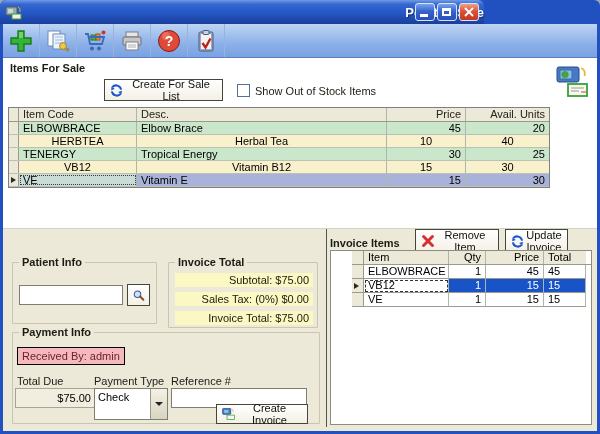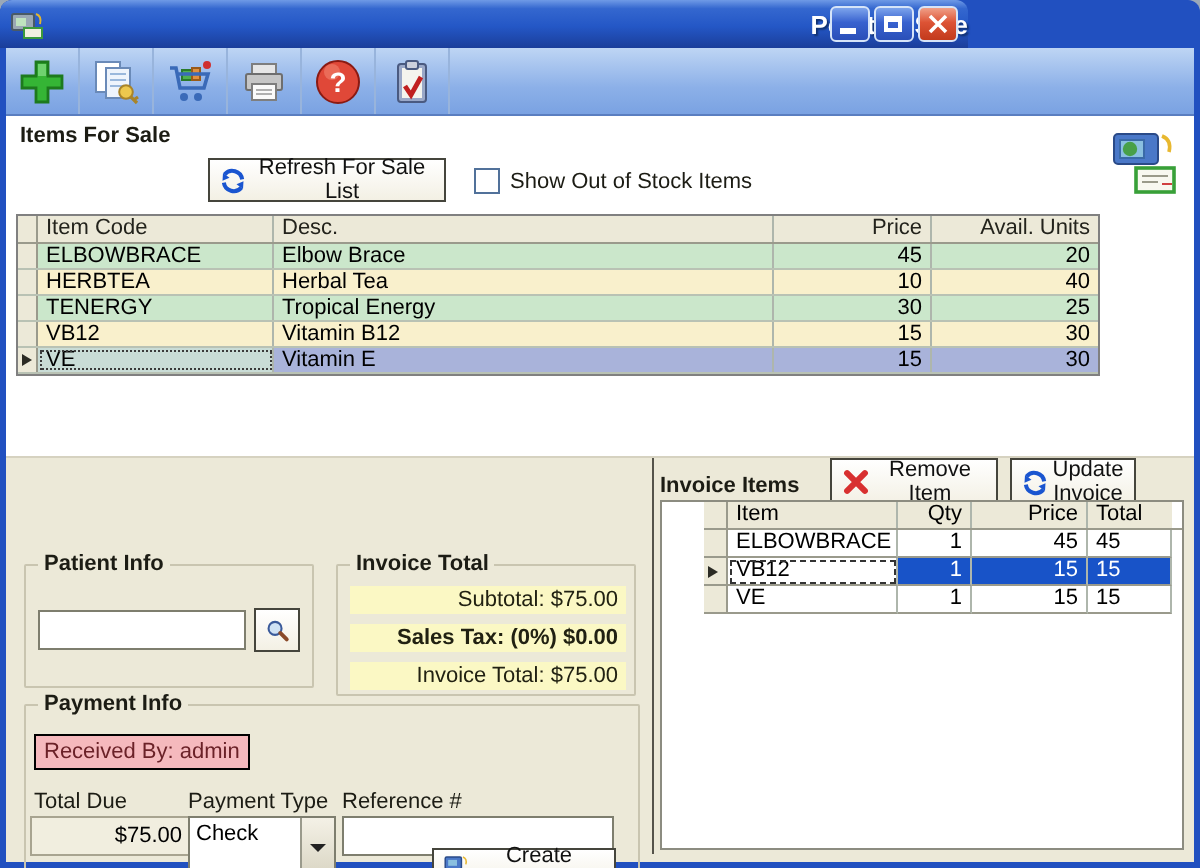--- a/index.html
+++ b/index.html
@@ -34,28 +34,28 @@
   
   .grid1{position:absolute;left:8px;top:107px;width:542px;border:1px solid #808080;font-size:11px;background:#fff;}
   .g1head,.g1row{display:flex;}
   .g1head{height:14px;background:#ece9d8;border-bottom:1px solid #9a9a8c;}
   .g1head .gc{color:#23231c;}
   .g1row{height:13px;border-bottom:1px solid #b9c2b4;}
   .gc{display:block;overflow:hidden;white-space:nowrap;border-right:1px solid #aeb6ac;
       padding:0 4px;line-height:12px;height:100%;}
   .gsel{width:10px;background:#ece9d8;border-right:1px solid #9a9a8c;position:relative;}
   .c-code{width:118px;} .c-desc{width:250px;} .c-price{width:79px;text-align:right;} .c-units{width:83px;text-align:right;border-right:none;}
-  .g1green .gc{background:#cbe7cb;} .g1cream .gc{background:#f9f0cc;}
+  .g1green .gc{background:#cbe7cb;} .g1cream .gc{background:#f9f0cc;text-align:center;}
   .g1sel .gc{background:#a9b3da;}
   .g1sel .c-code{background:#c9dcd6;outline:1px dotted #3a3a3a;outline-offset:-2px;}
   .arrow{position:absolute;left:2px;top:50%;margin-top:-3px;width:0;height:0;
     border-left:5px solid #2b2b24;border-top:3px solid transparent;border-bottom:3px solid transparent;}
   
   .bottom{position:absolute;left:3px;top:228px;width:594px;height:203px;background:#ece9d8;border-top:1px solid #d6d2c0;}
-  .gbox{position:absolute;border:1px solid #c9c5b0;border-radius:1px;margin-top:20px;}
+  .gbox{position:absolute;border:1px solid #c9c5b0;border-radius:1px;}
   .gbox .gb-label{position:absolute;top:-7px;left:6px;background:#ece9d8;padding:0 3px;
     font-size:11px;font-weight:bold;color:#1c1c14;}
   .txt{background:#fff;border:1px solid #7e7e6e;font-size:11px;padding:0 3px;}
   .ybar{position:absolute;height:14px;background:#fbf8c4;font-size:11px;color:#212112;
     text-align:right;line-height:14px;padding-right:4px;}
   .divider{position:absolute;background:#55534a;}
   
   .grid2{position:absolute;left:330px;top:250px;width:262px;height:175px;background:#fff;border:1px solid #8c8c80;font-size:11px;padding-left:21px;}
   .g2head,.g2row{display:flex;}
   .g2head{height:14px;border-bottom:1px solid #9a9a8c;}
@@ -163,21 +163,21 @@
   <div class="sec-title" style="left:10px;top:62px;">Items For Sale</div>
 
 
   <button class="btn" style="position:absolute;left:104px;top:79px;width:119px;height:22px;">
     <svg width="15" height="15" viewBox="0 0 18 18">
       <path d="M3.5 10a6 6 0 0 0 10.5 3" fill="none" stroke="#1a55d0" stroke-width="2.4"></path>
       <path d="M14.5 8a6 6 0 0 0-10.5-3" fill="none" stroke="#1a55d0" stroke-width="2.4"></path>
       <path d="M15 13.8l.3-4.6-4.2 1.7z" fill="#1a55d0"></path>
       <path d="M3 4.2l-.3 4.6 4.2-1.7z" fill="#1a55d0"></path>
     </svg>
-    <span class="lbl">Refresh For Sale List</span>
+    <span class="lbl">Create For Sale List</span>
   </button>
 
   <span class="chk" style="left:237px;top:84px;"></span>
   <span class="small-label" style="left:255px;top:85px;">Show Out of Stock Items</span>
 
   <svg style="position:absolute;left:552px;top:61px;" width="40" height="40" viewBox="0 0 40 40">
     <rect x="5" y="6" width="22" height="15" rx="2" fill="#4a78c8" stroke="#2a4a88"></rect>
     <rect x="8" y="9" width="12" height="9" fill="#8ac0e0" stroke="#3a6aa8"></rect>
     <circle cx="13" cy="13.5" r="3.6" fill="#48a048"></circle>
     <path d="M29 7q5 2 3.5 8" stroke="#e8b830" fill="none" stroke-width="1.8"></path>
@@ -243,21 +243,21 @@
       <svg width="17" height="17" viewBox="0 0 20 20">
         <circle cx="8.5" cy="8" r="5" fill="#cfe2f4" stroke="#3a5a9a" stroke-width="1.6"></circle>
         <path d="M12.5 11.5l5 5" stroke="#8a4a2a" stroke-width="3" stroke-linecap="round"></path>
       </svg>
     </button>
   </div>
 
   <div class="gbox" style="left:168px;top:262px;width:150px;height:66px;">
     <span class="gb-label">Invoice Total</span>
     <span class="ybar" style="left:6px;top:10px;width:138px;">Subtotal: $75.00</span>
-    <span class="ybar" style="left:6px;top:29px;width:138px;font-weight:bold;">Sales Tax: (0%) $0.00</span>
+    <span class="ybar" style="left:6px;top:29px;width:138px;">Sales Tax: (0%) $0.00</span>
     <span class="ybar" style="left:6px;top:48px;width:138px;">Invoice Total: $75.00</span>
   </div>
 
   <div class="gbox" style="left:12px;top:332px;width:308px;height:92px;">
     <span class="gb-label">Payment Info</span>
     <span class="pink-badge" style="left:4px;top:14px;">Received By: admin</span>
     <span class="small-label" style="left:4px;top:42px;">Total Due</span>
     <span class="sunken" style="position:absolute;left:2px;top:55px;width:81px;height:20px;line-height:18px;padding-right:4px;">$75.00</span>
     <span class="small-label" style="left:81px;top:42px;">Payment Type</span>
     <div class="combo" style="left:81px;top:55px;width:74px;height:32px;">

